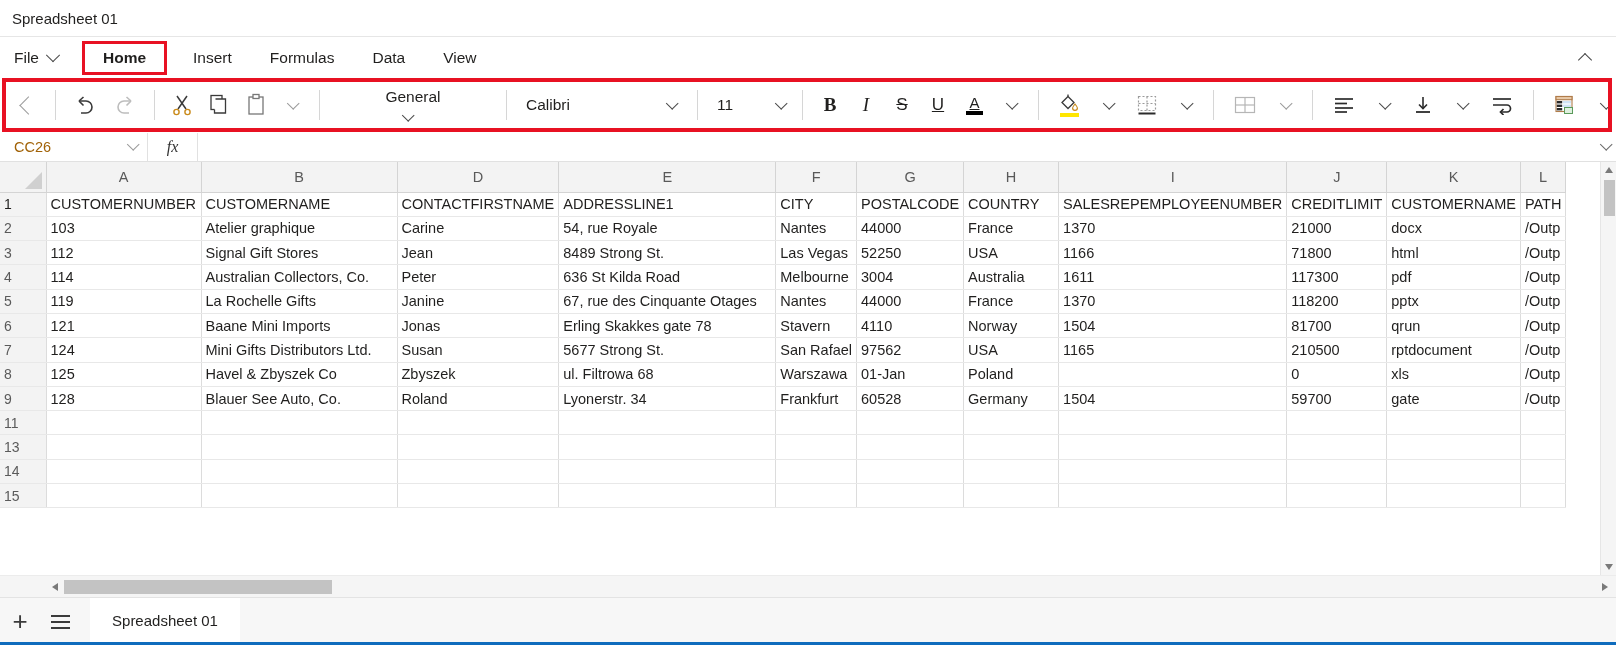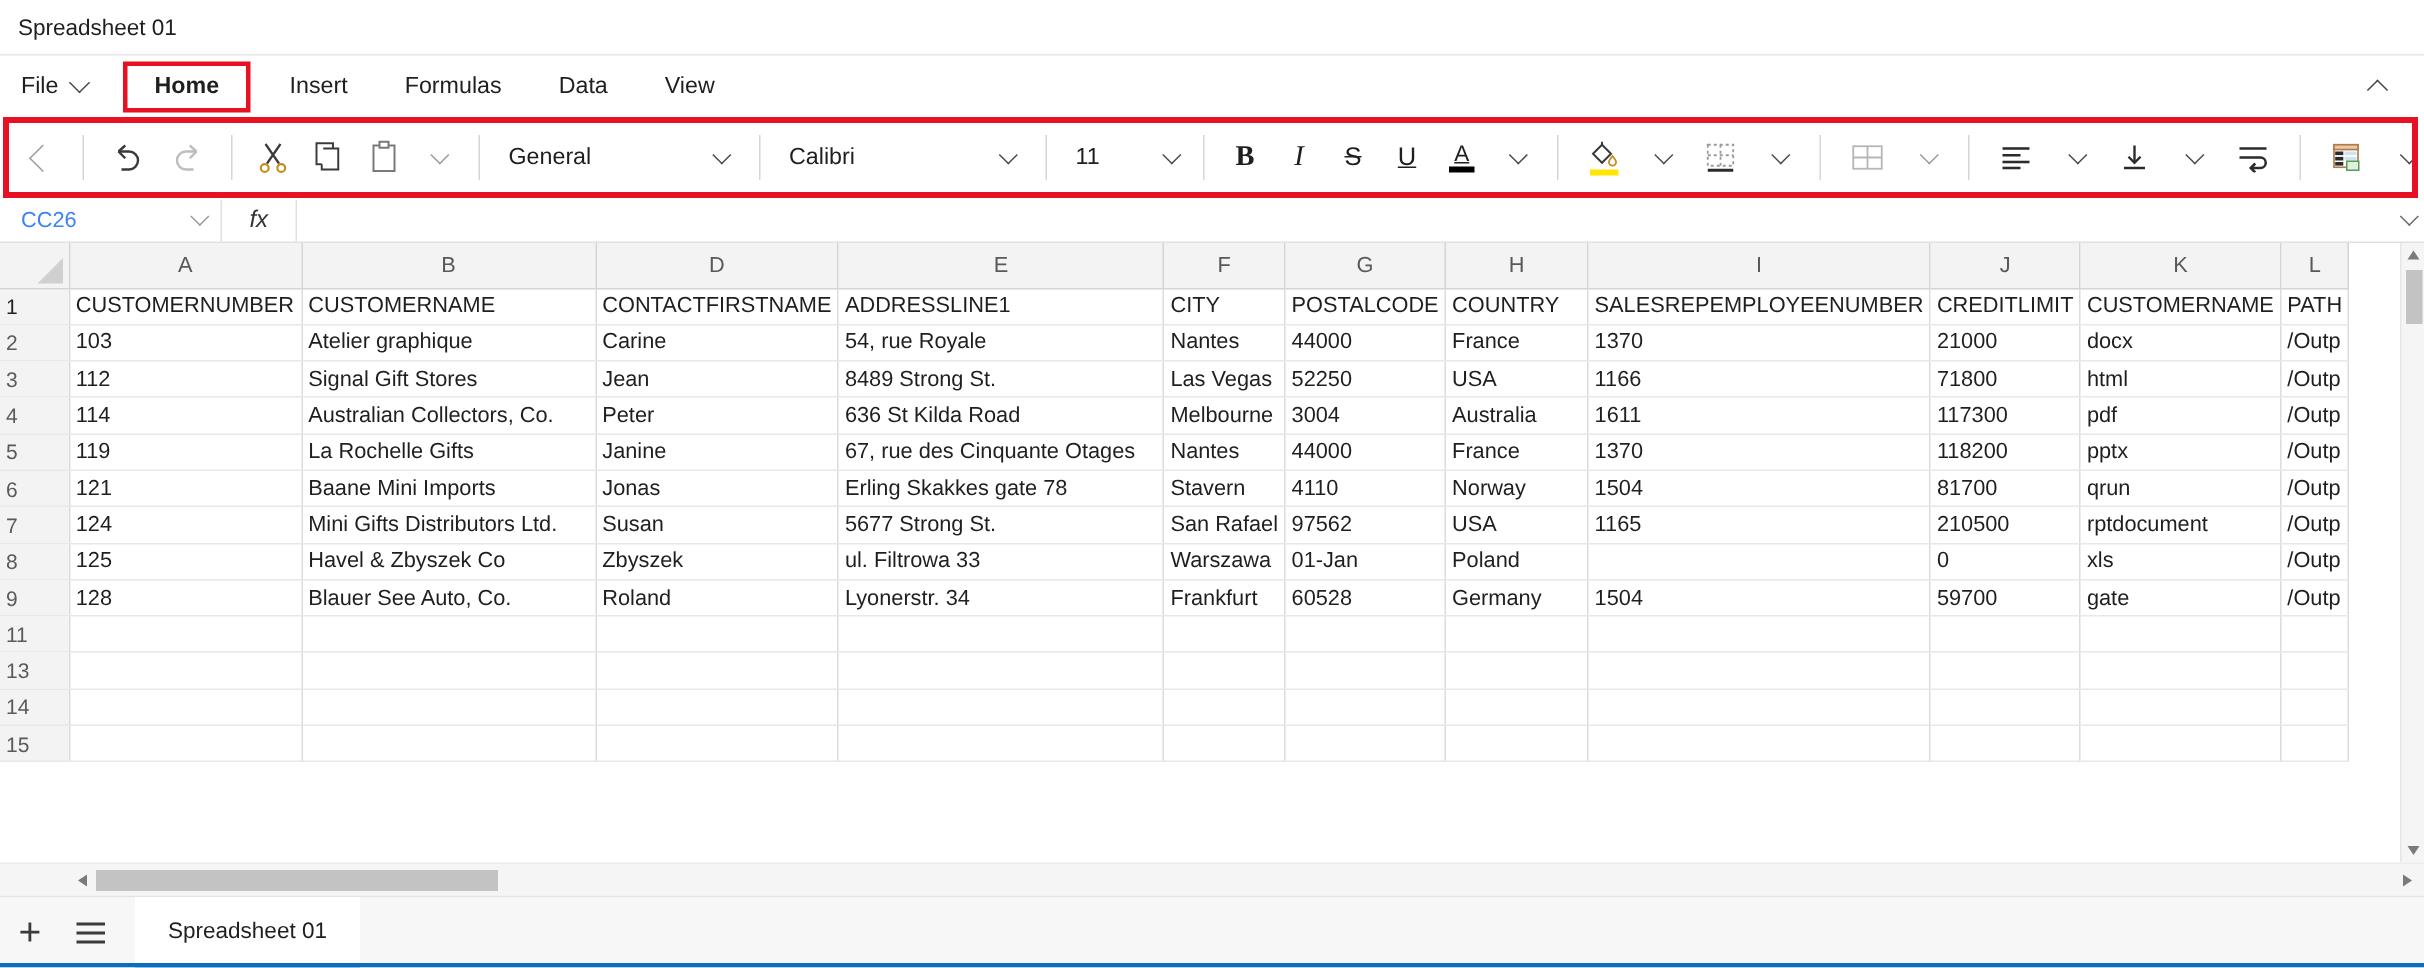--- a/index.html
+++ b/index.html
@@ -104,21 +104,21 @@
   }
   .tb-arrow-l { transform: rotate(-135deg); }
   .combo {
     display: flex; align-items: center; justify-content: space-between;
     height: 34px; cursor: default; flex: 0 0 auto;
   }
   .combo .lbl {
     font-size: 15.5px; color: #201f1e; padding: 0 10px;
     white-space: nowrap;
   }
-  .combo.num-fmt { width: 168px; }
+  .combo.num-fmt { width: 168px; flex-direction: column; }
   .combo.font-name { width: 172px; }
   .combo.font-size { width: 86px; }
   .bold-i  { font-size: 19px; font-weight: bold; color: #201f1e; font-family: "Liberation Serif", serif; }
   .ital-i  { font-size: 19px; font-style: italic; color: #201f1e; font-family: "Liberation Serif", serif; }
   .strike-i{ font-size: 17px; color: #201f1e; text-decoration: line-through; font-family: "Liberation Sans", sans-serif;}
   .und-i   { font-size: 17px; color: #201f1e; text-decoration: underline; font-family: "Liberation Sans", sans-serif;}
 
   .fontcolor { display:flex; flex-direction:column; align-items:center; }
   .fontcolor .a { font-size: 15px; line-height: 15px; color:#201f1e; text-decoration: underline;}
   .fontcolor .bar { width: 17px; height: 4px; background: #000; margin-top: 1px; }
@@ -132,25 +132,25 @@
     display: flex; align-items: center;
     background: #fff;
     border-bottom: 1px solid #e1e1e1;
     position: relative;
   }
   .namebox {
     width: 148px; height: 28px;
     display: flex; align-items: center; justify-content: space-between;
     padding: 0 10px 0 14px;
     border-right: 1px solid #e1e1e1;
-    font-size: 14.5px; color: #3b82f6;
+    font-size: 14.5px; color: #a16207;
   }
   .fx {
     width: 50px; text-align: center;
-    font-family: Liberation Sans, sans-serif; font-style: italic;
+    font-family: Liberation Serif, serif; font-style: italic;
     font-size: 16px; color: #333;
     border-right: 1px solid #e1e1e1;
     height: 28px; display:flex; align-items:center; justify-content:center;
   }
   .fmlinput { flex: 1; height: 28px; font-size: 14px; padding-left: 8px; display:flex; align-items:center; color:#201f1e;}
   .fml-caret {
     width: 22px; display:flex; align-items:center; justify-content:center;
   }
   .fml-caret i {
     width: 9px; height: 9px;
@@ -651,21 +651,21 @@
             <td class="cw-I num">1165</td>
             <td class="cw-J num">210500</td>
             <td class="cw-K">rptdocument</td>
             <td class="cw-L">/Outp</td>
           </tr>
           <tr>
             <td class="rowhdr">8</td>
             <td class="cw-A num">125</td>
             <td class="cw-B">Havel &amp; Zbyszek Co</td>
             <td class="cw-D">Zbyszek</td>
-            <td class="cw-E">ul. Filtrowa 33</td>
+            <td class="cw-E">ul. Filtrowa 68</td>
             <td class="cw-F">Warszawa</td>
             <td class="cw-G num">01-Jan</td>
             <td class="cw-H">Poland</td>
             <td class="cw-I num"></td>
             <td class="cw-J num">0</td>
             <td class="cw-K">xls</td>
             <td class="cw-L">/Outp</td>
           </tr>
           <tr>
             <td class="rowhdr">9</td>

